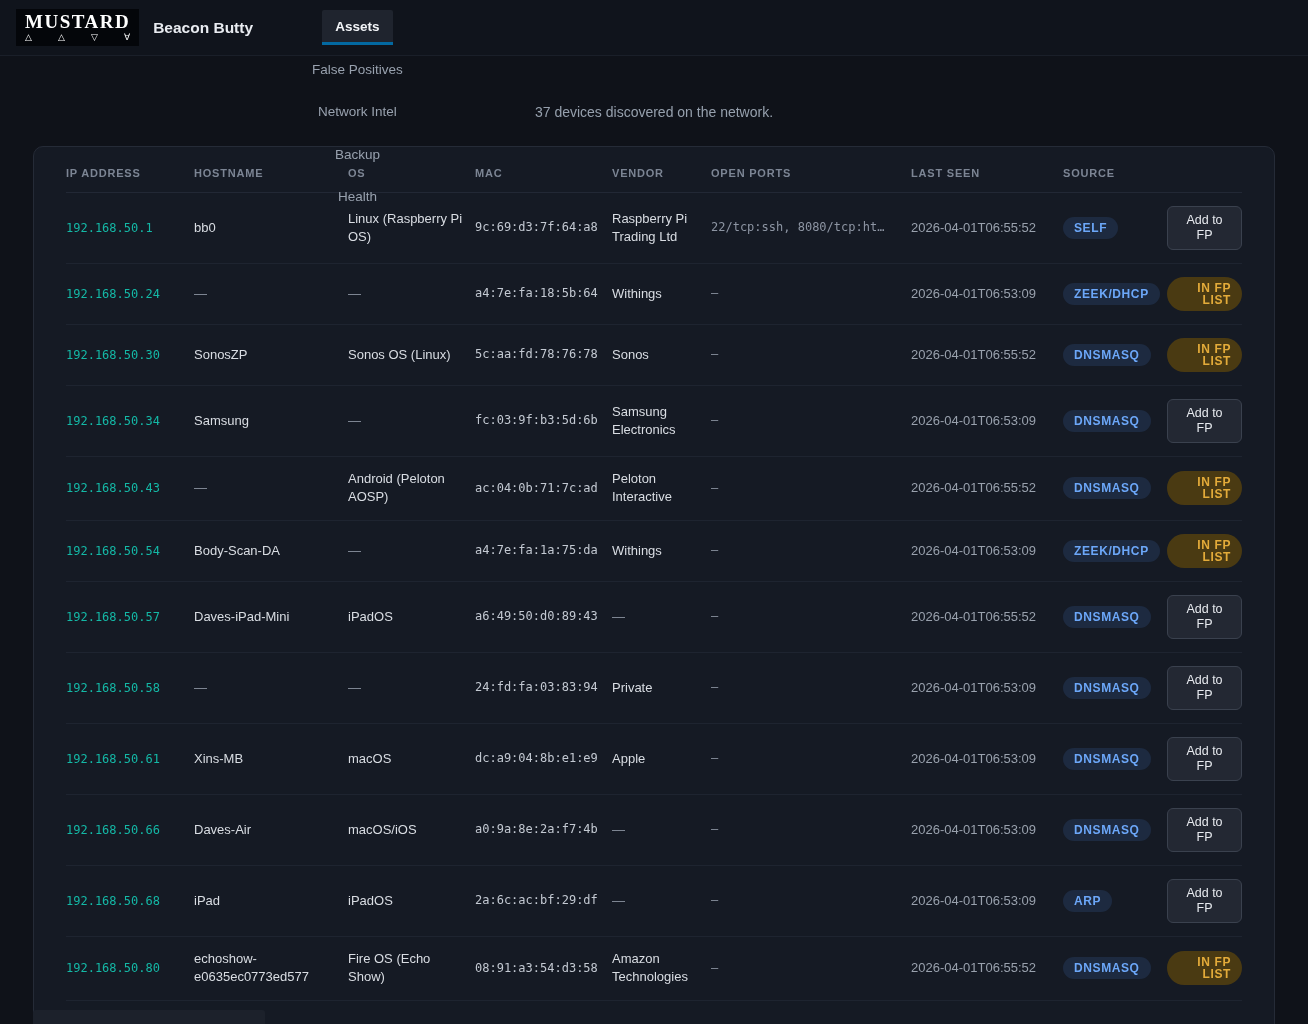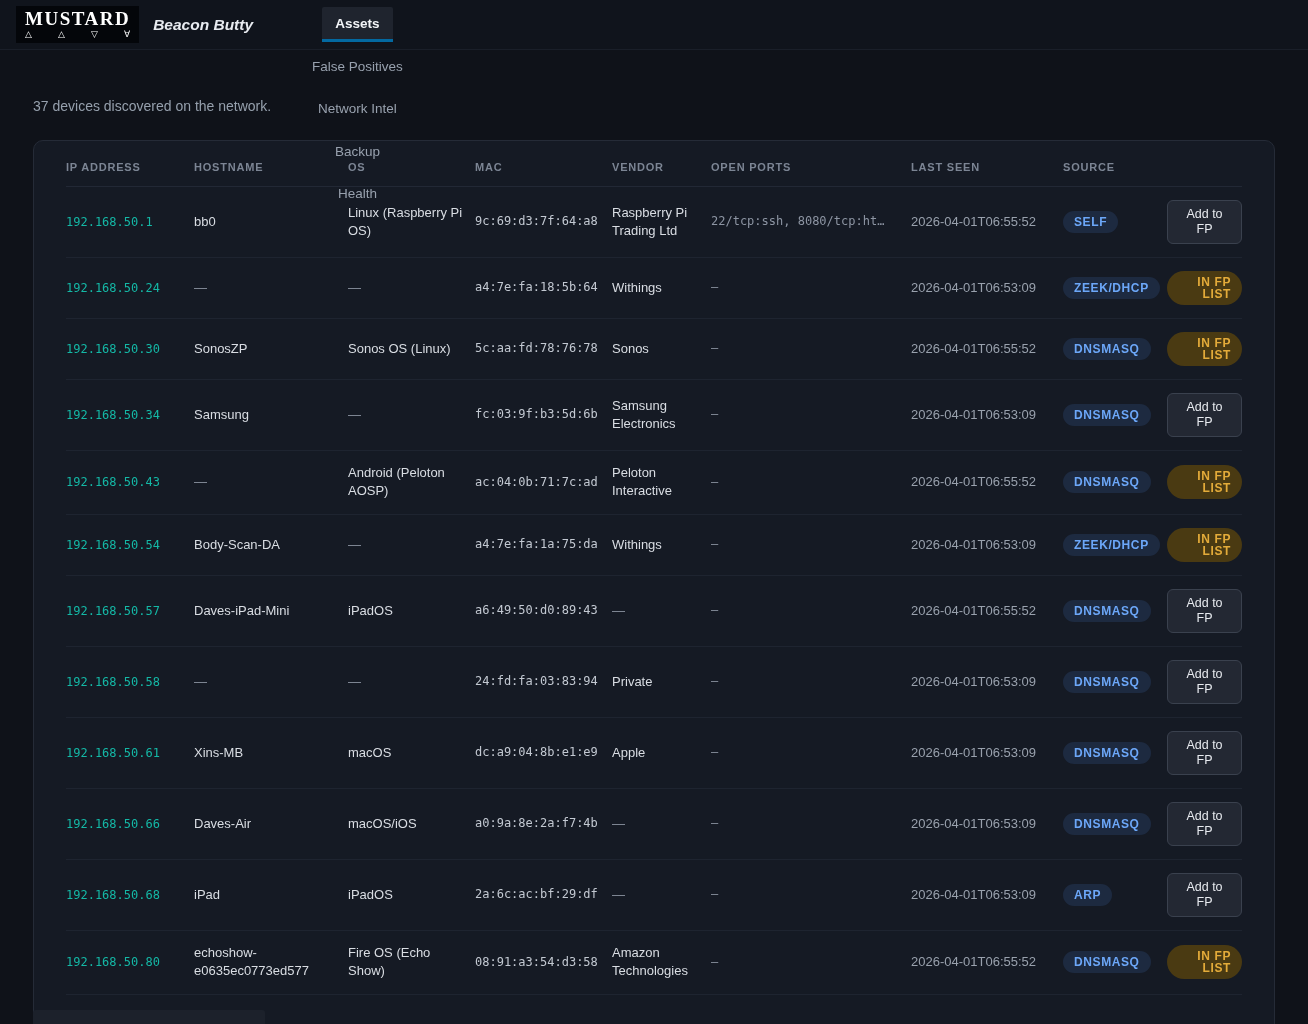--- a/index.html
+++ b/index.html
@@ -6,52 +6,52 @@
   html,body { width:1308px; height:1024px; overflow:hidden; }
   body {
     background:#0f1219;
     font-family:"Liberation Sans", sans-serif;
     color:#d9dde3;
     position:relative;
   }
 
   
   .topnav {
-    height:50px; background:#10141c;
+    height:56px; background:#10141c;
     border-bottom:1px solid #1a1f29;
     display:flex; align-items:center;
     padding:0 16px;
   }
   .logo-box {
     background:#04060a; color:#fff;
     padding:3px 9px 4px; margin-right:14px;
     display:flex; flex-direction:column; align-items:stretch;
     user-select:none;
   }
   .logo-word {
     font-family:"Liberation Serif", serif;
     font-size:19px; letter-spacing:1.5px; font-weight:600; line-height:1.05;
   }
   .logo-tris { display:flex; justify-content:space-between; font-size:9px; line-height:1; margin-top:1px; color:#fff; }
-  .brand { font-size:15.5px; font-weight:700; color:#e9ecf1; margin-right:46px;font-style:italic; }
+  .brand { font-size:15.5px; font-weight:700; color:#e9ecf1; margin-right:46px; }
   .nav-items { display:flex; align-items:center; gap:8px;flex-direction:column; }
   .nav-item {
     font-size:13.5px; color:#98a1ae; padding:10px 13px 8px;
     border-bottom:3px solid transparent; cursor:pointer; line-height:1;
     border-radius:2px 2px 0 0;
   }
   .nav-item.active {
     color:#f3f5f8; font-weight:700; background:#1f242e;
     border-bottom:3px solid #0369a1;
   }
 
   
   .page-head { padding:36px 33px 0; }
   .page-title { font-size:28px; font-weight:700; color:#f4f6f9; letter-spacing:.2px; }
-  .page-sub { font-size:14px; color:#96a0ad; margin-top:12px; }
+  .page-sub { font-size:14px; color:#96a0ad; margin-top:12px;text-align:center; }
 
   
   .card {
     margin:26px 33px 0; background:#151a24;
     border:1px solid #252b37; border-radius:10px;
     padding:0 32px; height:900px; overflow:hidden;
   }
   .grid-row {
     display:grid;
     grid-template-columns:128px 154px 127px 137px 99px 200px 152px 104px 1fr;

